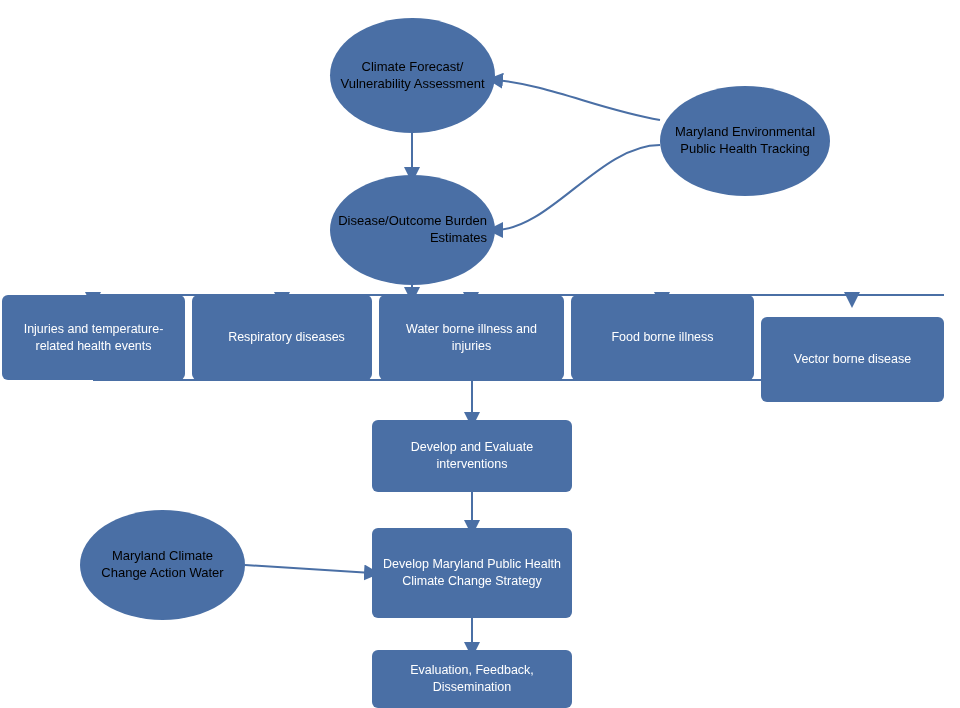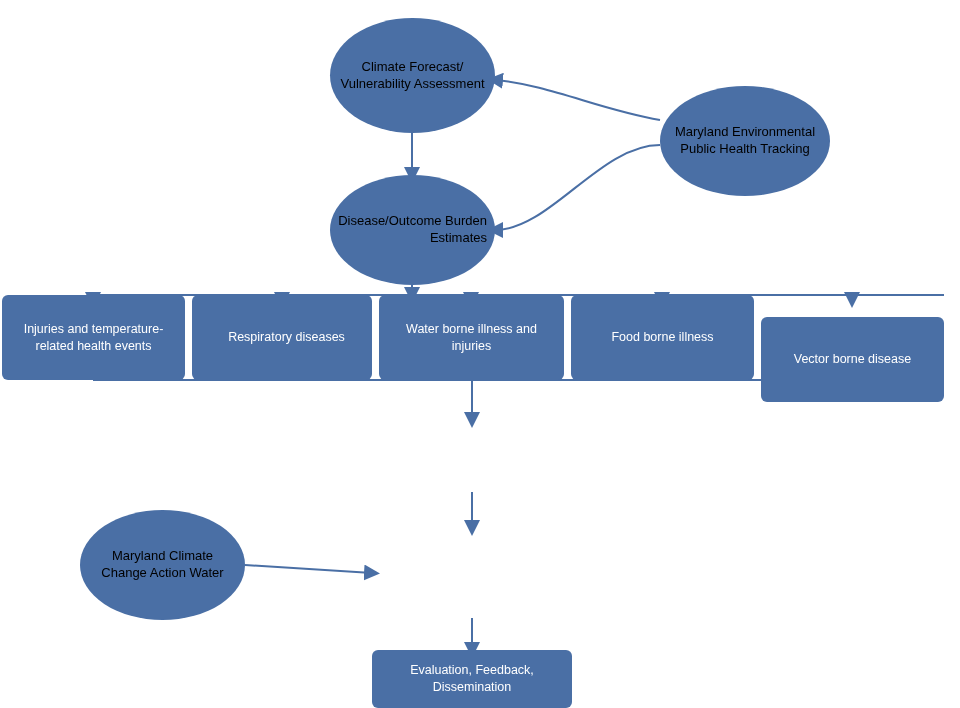--- a/index.html
+++ b/index.html
@@ -122,22 +122,28 @@
   </div>
 
   <div class="rect-node" style="left:571px; top:295px; width:183px; height:85px;">
     <span>Food borne illness</span>
   </div>
 
   <div class="rect-node" style="left:761px; top:295px; width:183px; height:85px;margin-top:22px;">
     <span>Vector borne disease</span>
   </div>
 
+  <div class="rect-node" style="left:372px; top:420px; width:200px; height:72px;">
+    <span>Develop and Evaluate interventions</span>
+  </div>
 
   <div class="ellipse" style="left:80px; top:510px; width:165px; height:110px;">
     <span>Maryland Climate Change Action Water</span>
   </div>
 
+  <div class="rect-node" style="left:372px; top:528px; width:200px; height:90px;">
+    <span>Develop Maryland Public Health Climate Change Strategy</span>
+  </div>
 
   <div class="rect-node" style="left:372px; top:650px; width:200px; height:58px;">
     <span>Evaluation, Feedback, Dissemination</span>
   </div>
 </div>
 
 </body></html>

